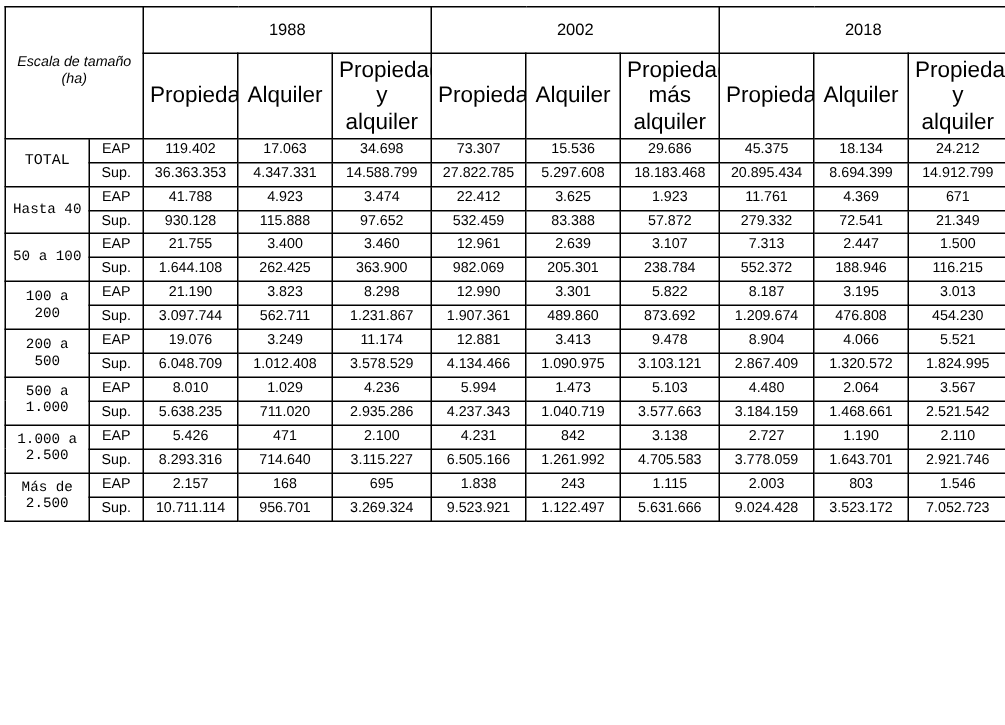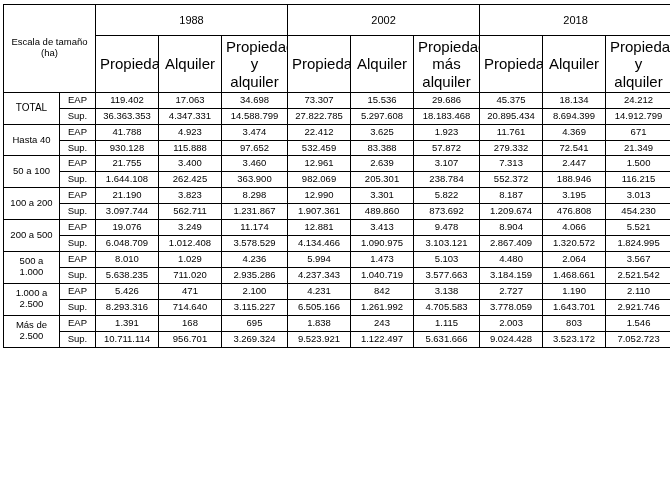--- a/index.html
+++ b/index.html
@@ -33,35 +33,37 @@
     line-height: 1.15;
     overflow: hidden;
     white-space: normal;
   }
   th.corner-head {
     text-align: left;
     font-weight: bold;
     font-size: 9.5px;
     padding-left: 6px;
     line-height: 1.25;
+    font-style: italic;
   }
   th.year-head {
     font-weight: normal;
     font-size: 11px;
     height: 26px;
   }
   th.sub-head {
     font-size: 15px;
     height: 32px;
   }
   td.row-label {
     text-align: left;
     padding-left: 6px;
     font-size: 9.5px;
     line-height: 1.25;
+    font-family: Liberation Mono, monospace;
   }
   td.row-label.total {
     font-size: 10px;
   }
   td.unit {
     text-align: center;
     font-size: 9.5px;
     margin-top: 16px;
   }
   td.num {
@@ -283,21 +285,21 @@
           <td class="num">6.505.166</td>
           <td class="num">1.261.992</td>
           <td class="num">4.705.583</td>
           <td class="num">3.778.059</td>
           <td class="num">1.643.701</td>
           <td class="num">2.921.746</td>
         </tr>
         <tr>
           <td class="row-label" rowspan="2">Más de 2.500</td>
           <td class="unit">EAP</td>
-          <td class="num">1.391</td>
+          <td class="num">2.157</td>
           <td class="num">168</td>
           <td class="num">695</td>
           <td class="num">1.838</td>
           <td class="num">243</td>
           <td class="num">1.115</td>
           <td class="num">2.003</td>
           <td class="num">803</td>
           <td class="num">1.546</td>
         </tr>
         <tr>

